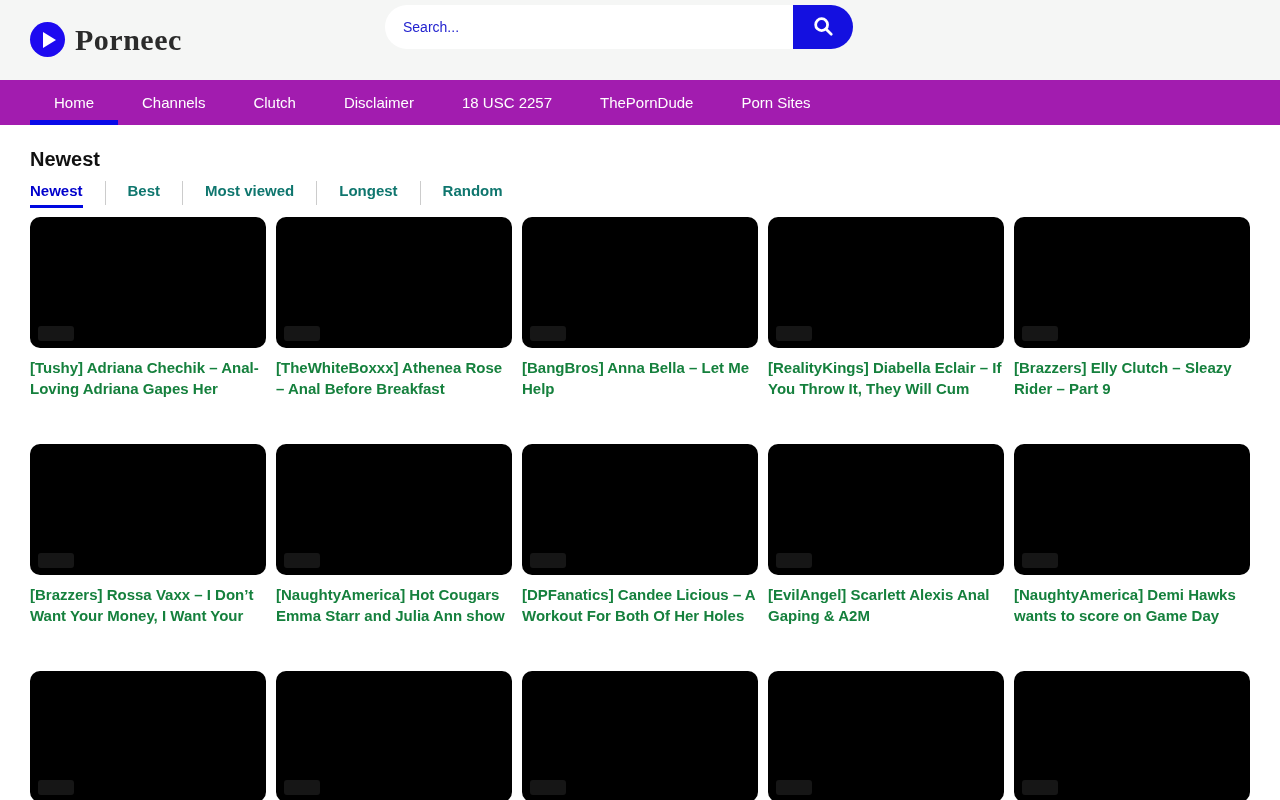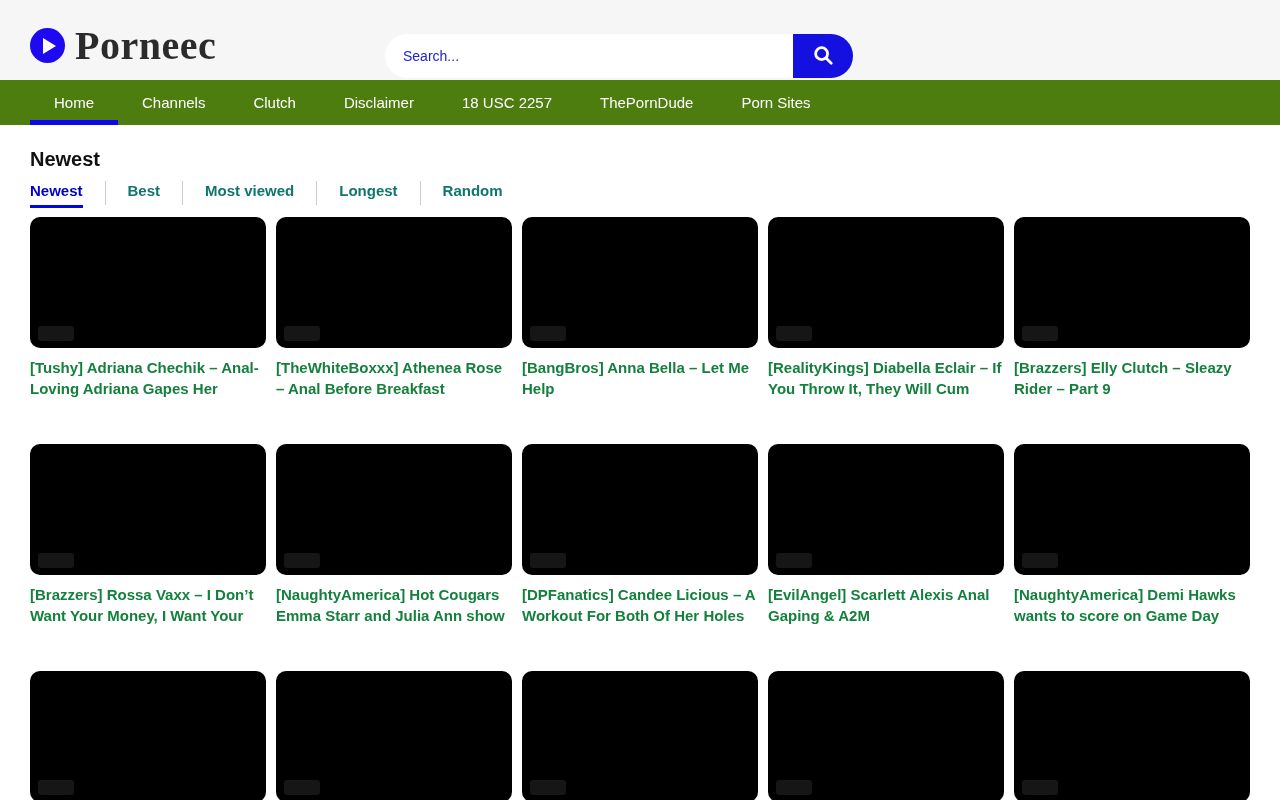--- a/index.html
+++ b/index.html
@@ -32,28 +32,28 @@
   .play-badge .tri {
     width: 0; height: 0;
     border-style: solid;
     border-width: 8px 0 8px 13px;
     border-color: transparent transparent transparent #ffffff;
     margin-left: 4px;
   }
   .logo-text {
     font-family: "Liberation Serif", serif;
     font-weight: bold;
-    font-size: 40px;
+    font-size: 30px;
     color: #2b2b2b;
     margin-left: 10px;
     letter-spacing: 0.5px;
   }
   .search-wrap {
     position: absolute;
-    left: 385px; top: 34px;
+    left: 385px; top: 5px;
     display: flex;
     height: 44px;
     width: 468px;
   }
   .search-input {
     flex: 1;
     height: 44px;
     border: none;
     outline: none;
     background: #ffffff;
@@ -67,21 +67,21 @@
     width: 60px;
     height: 44px;
     border: none;
     background: #1410e0;
     border-radius: 0 22px 22px 0;
     cursor: pointer;
     display: flex; align-items: center; justify-content: center;
   }
 
   
-  .main-nav { background: #4d7c0f; height: 45px; }
+  .main-nav { background: #a21caf; height: 45px; }
   .main-nav ul {
     list-style: none;
     display: flex;
     padding-left: 30px;
     height: 45px;
   }
   .main-nav li {
     position: relative;
     padding: 0 24px;
     line-height: 45px;

